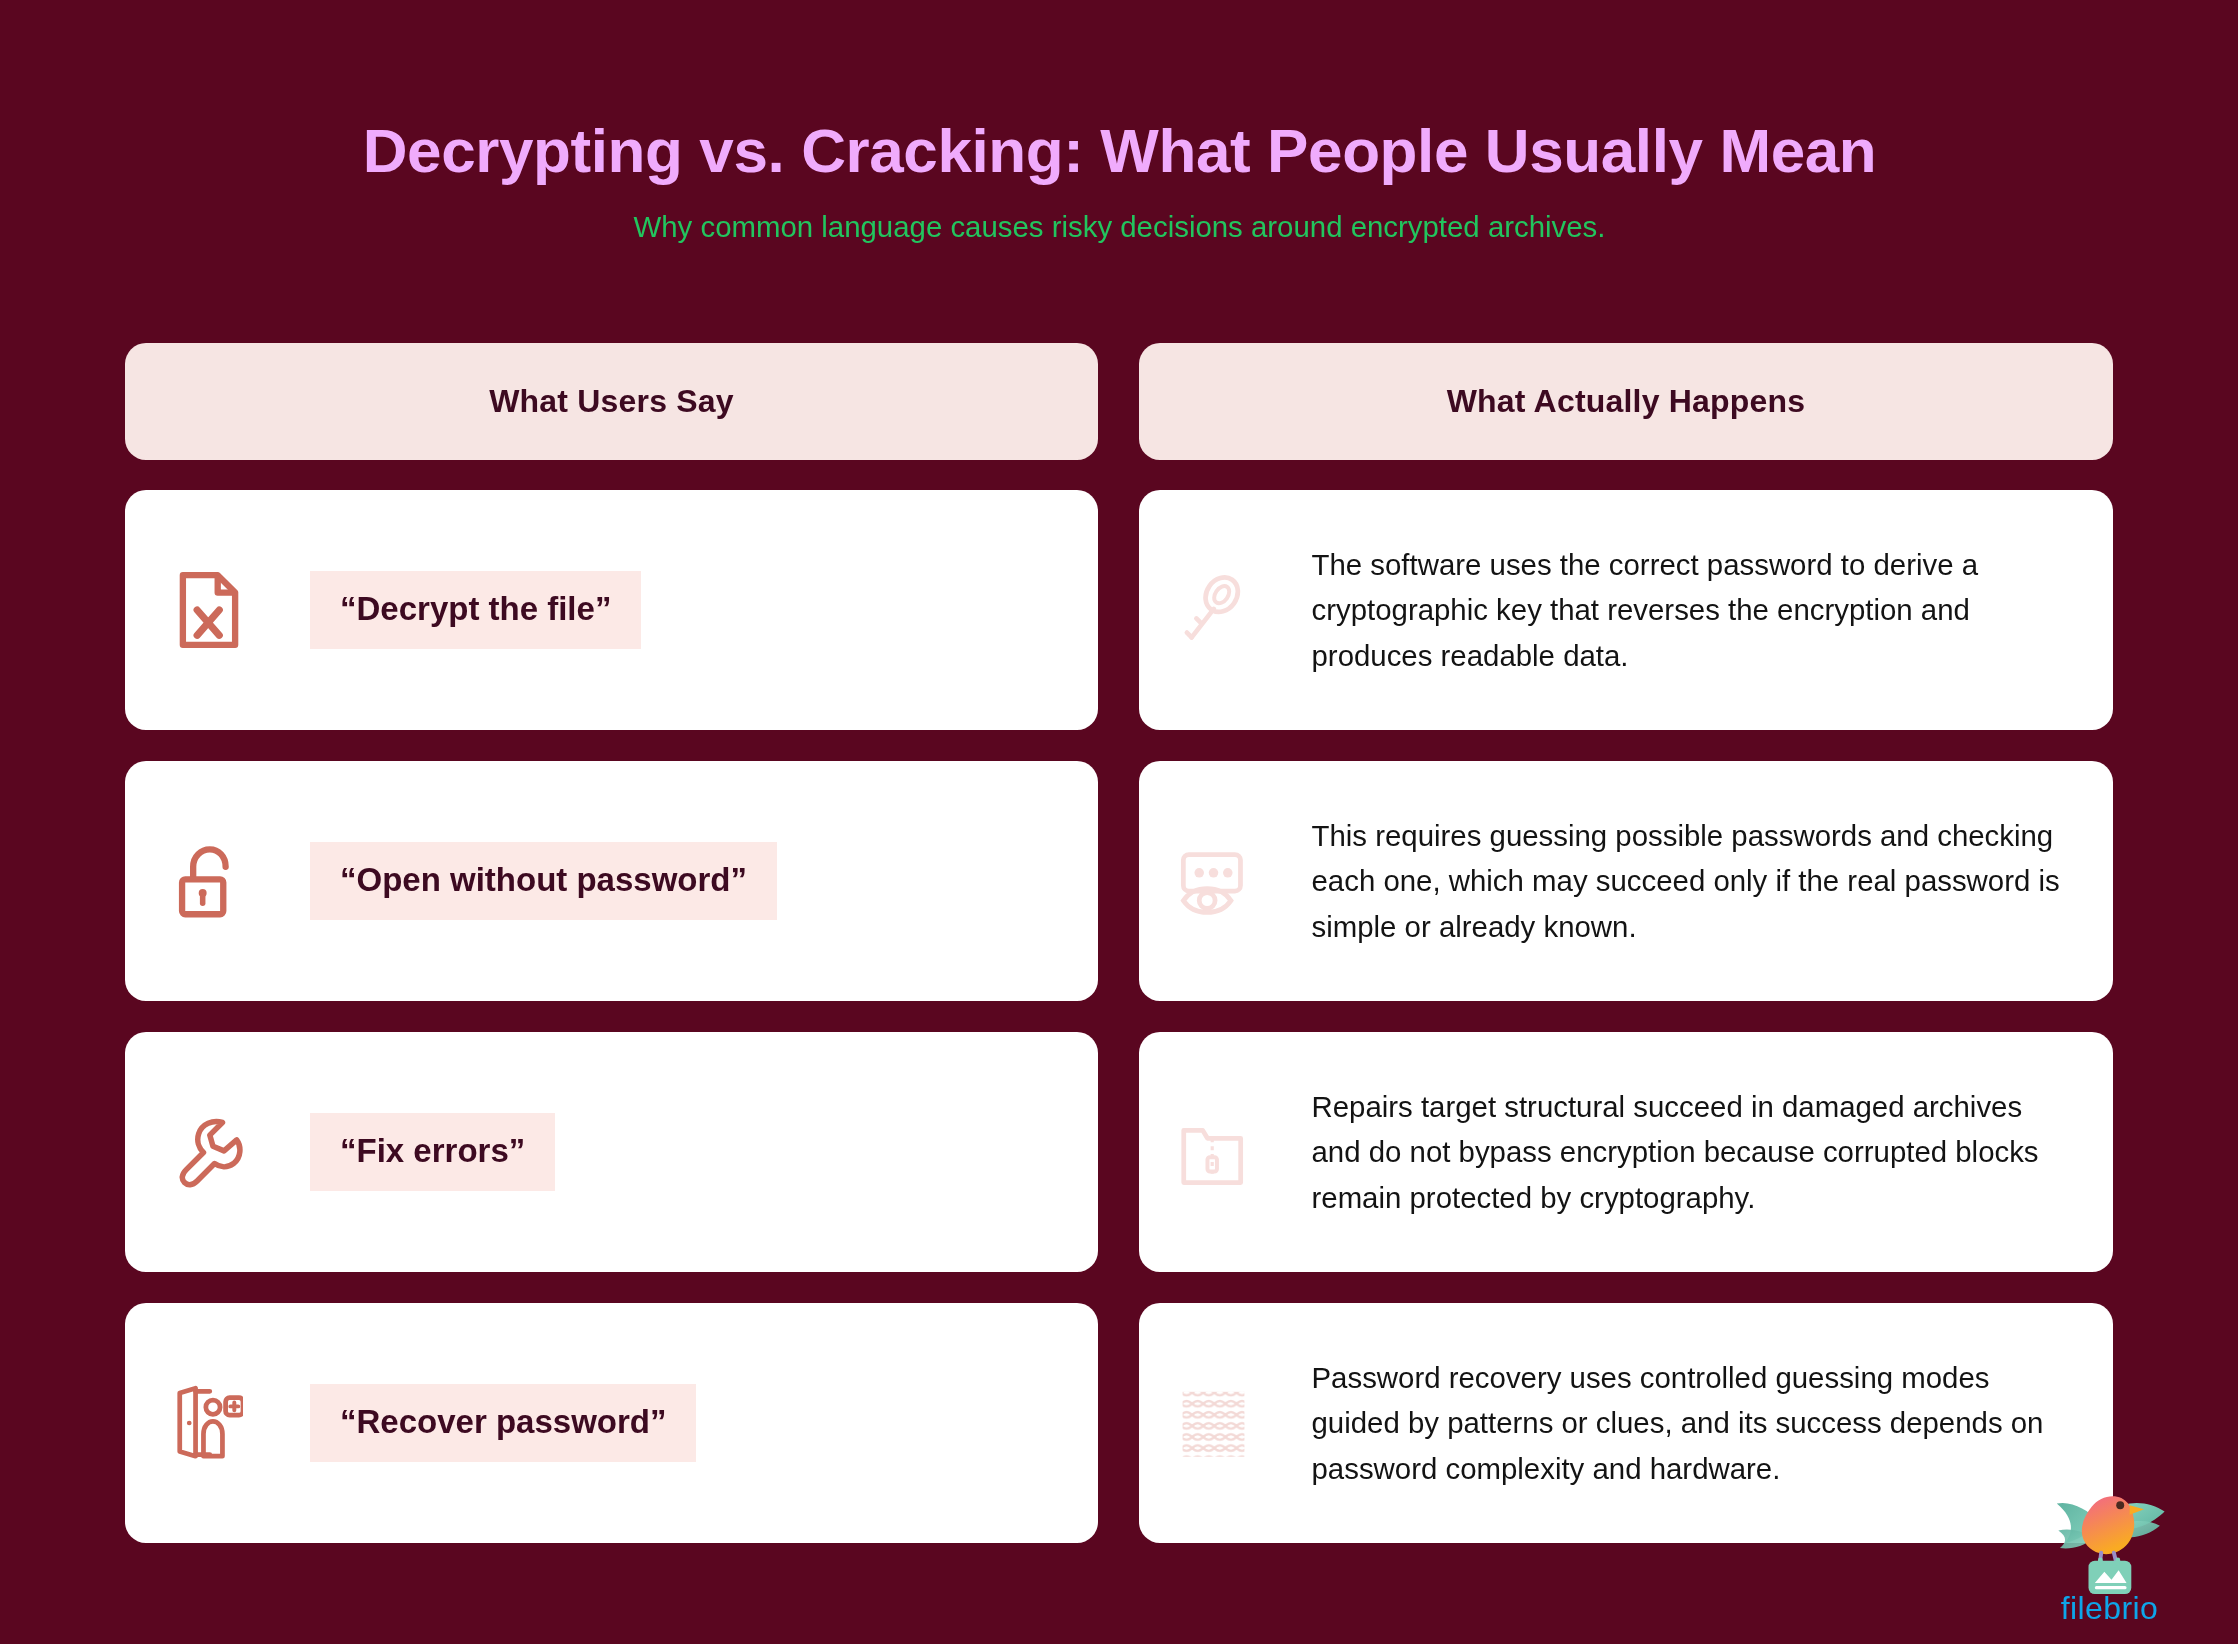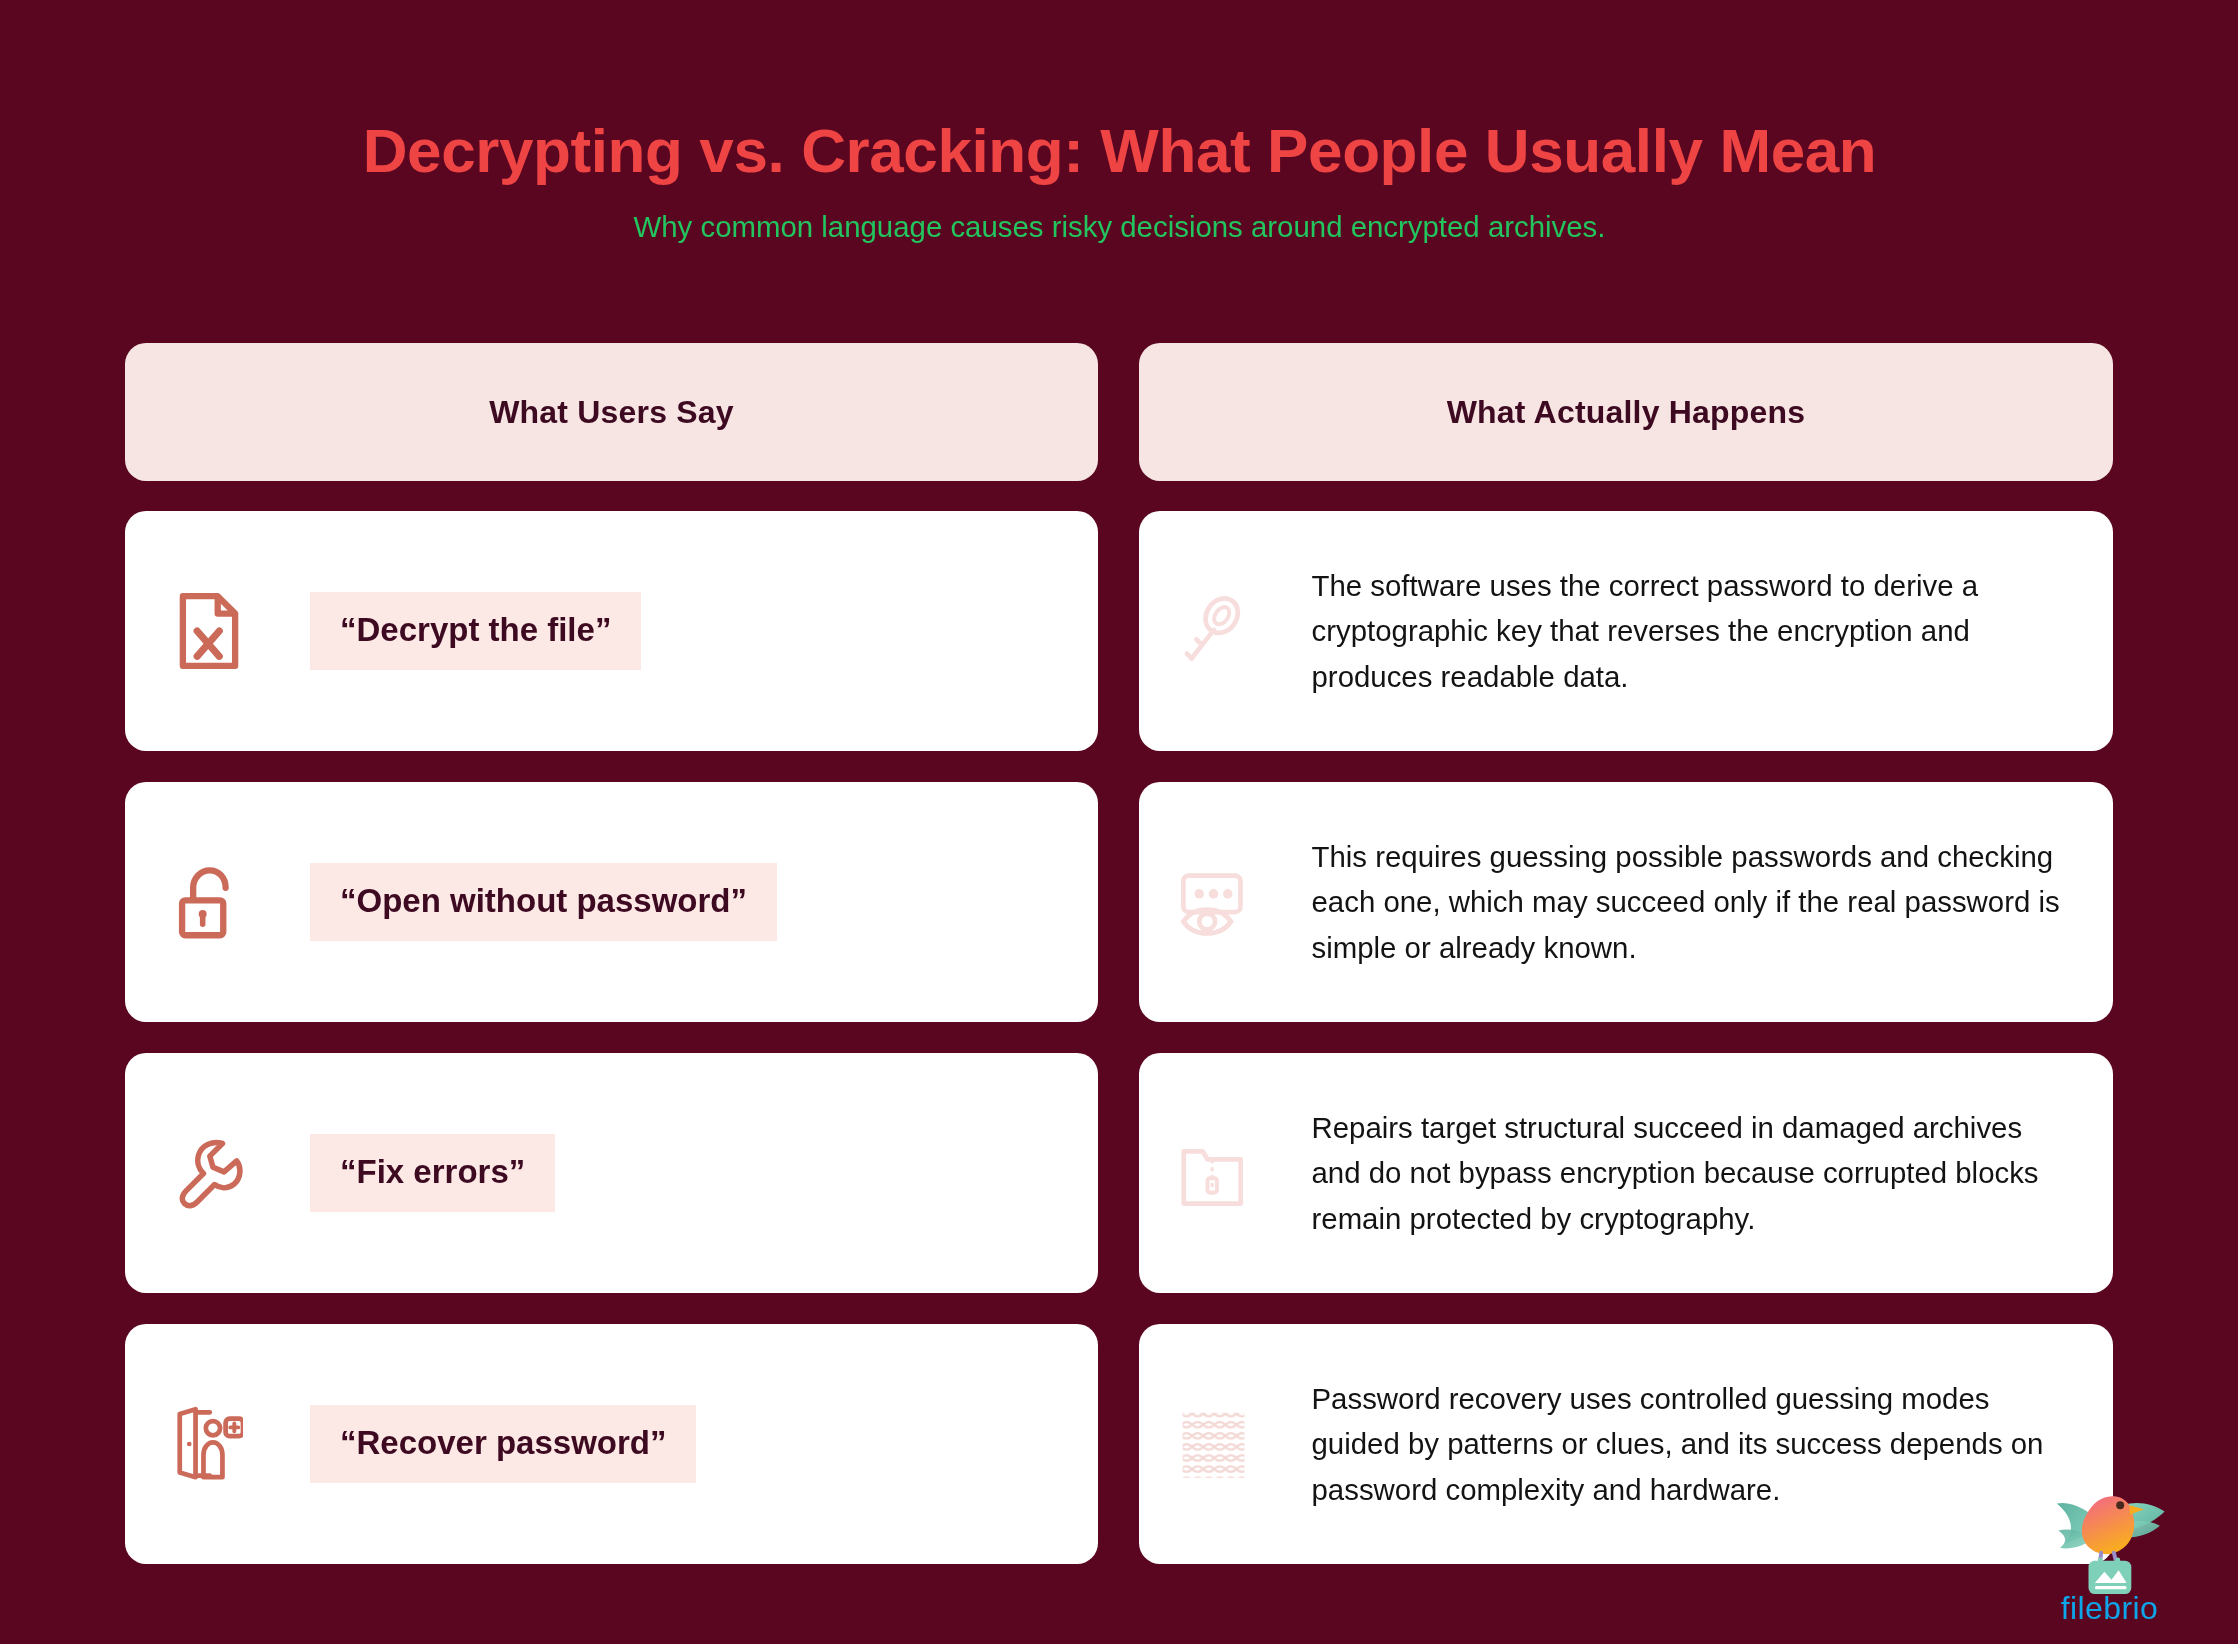--- a/index.html
+++ b/index.html
@@ -25,21 +25,21 @@
 
   
   .title-block {
     text-align: center;
     padding-top: 118px;
   }
 
   .poster-title {
     font-size: 62px;
     font-weight: 700;
-    color: #ef4444;
+    color: #f0abfc;
     letter-spacing: -0.4px;
     line-height: 1.08;
   }
 
   .poster-subtitle {
     margin-top: 24px;
     font-size: 29.4px;
     font-weight: 400;
     color: #22c55e;
     line-height: 1.25;
@@ -58,21 +58,21 @@
     gap: 41px;
   }
 
   .col-left  { width: 973px; flex: 0 0 973px; }
   .col-right { width: 974px; flex: 0 0 974px; }
 
   
   .head-cell {
     background: #f6e5e3;
     border-radius: 21px;
-    height: 138px;
+    height: 117px;
     display: flex;
     align-items: center;
     justify-content: center;
   }
 
   .head-text {
     font-size: 32px;
     font-weight: 700;
     color: #3d0a21;
     letter-spacing: 0.2px;

